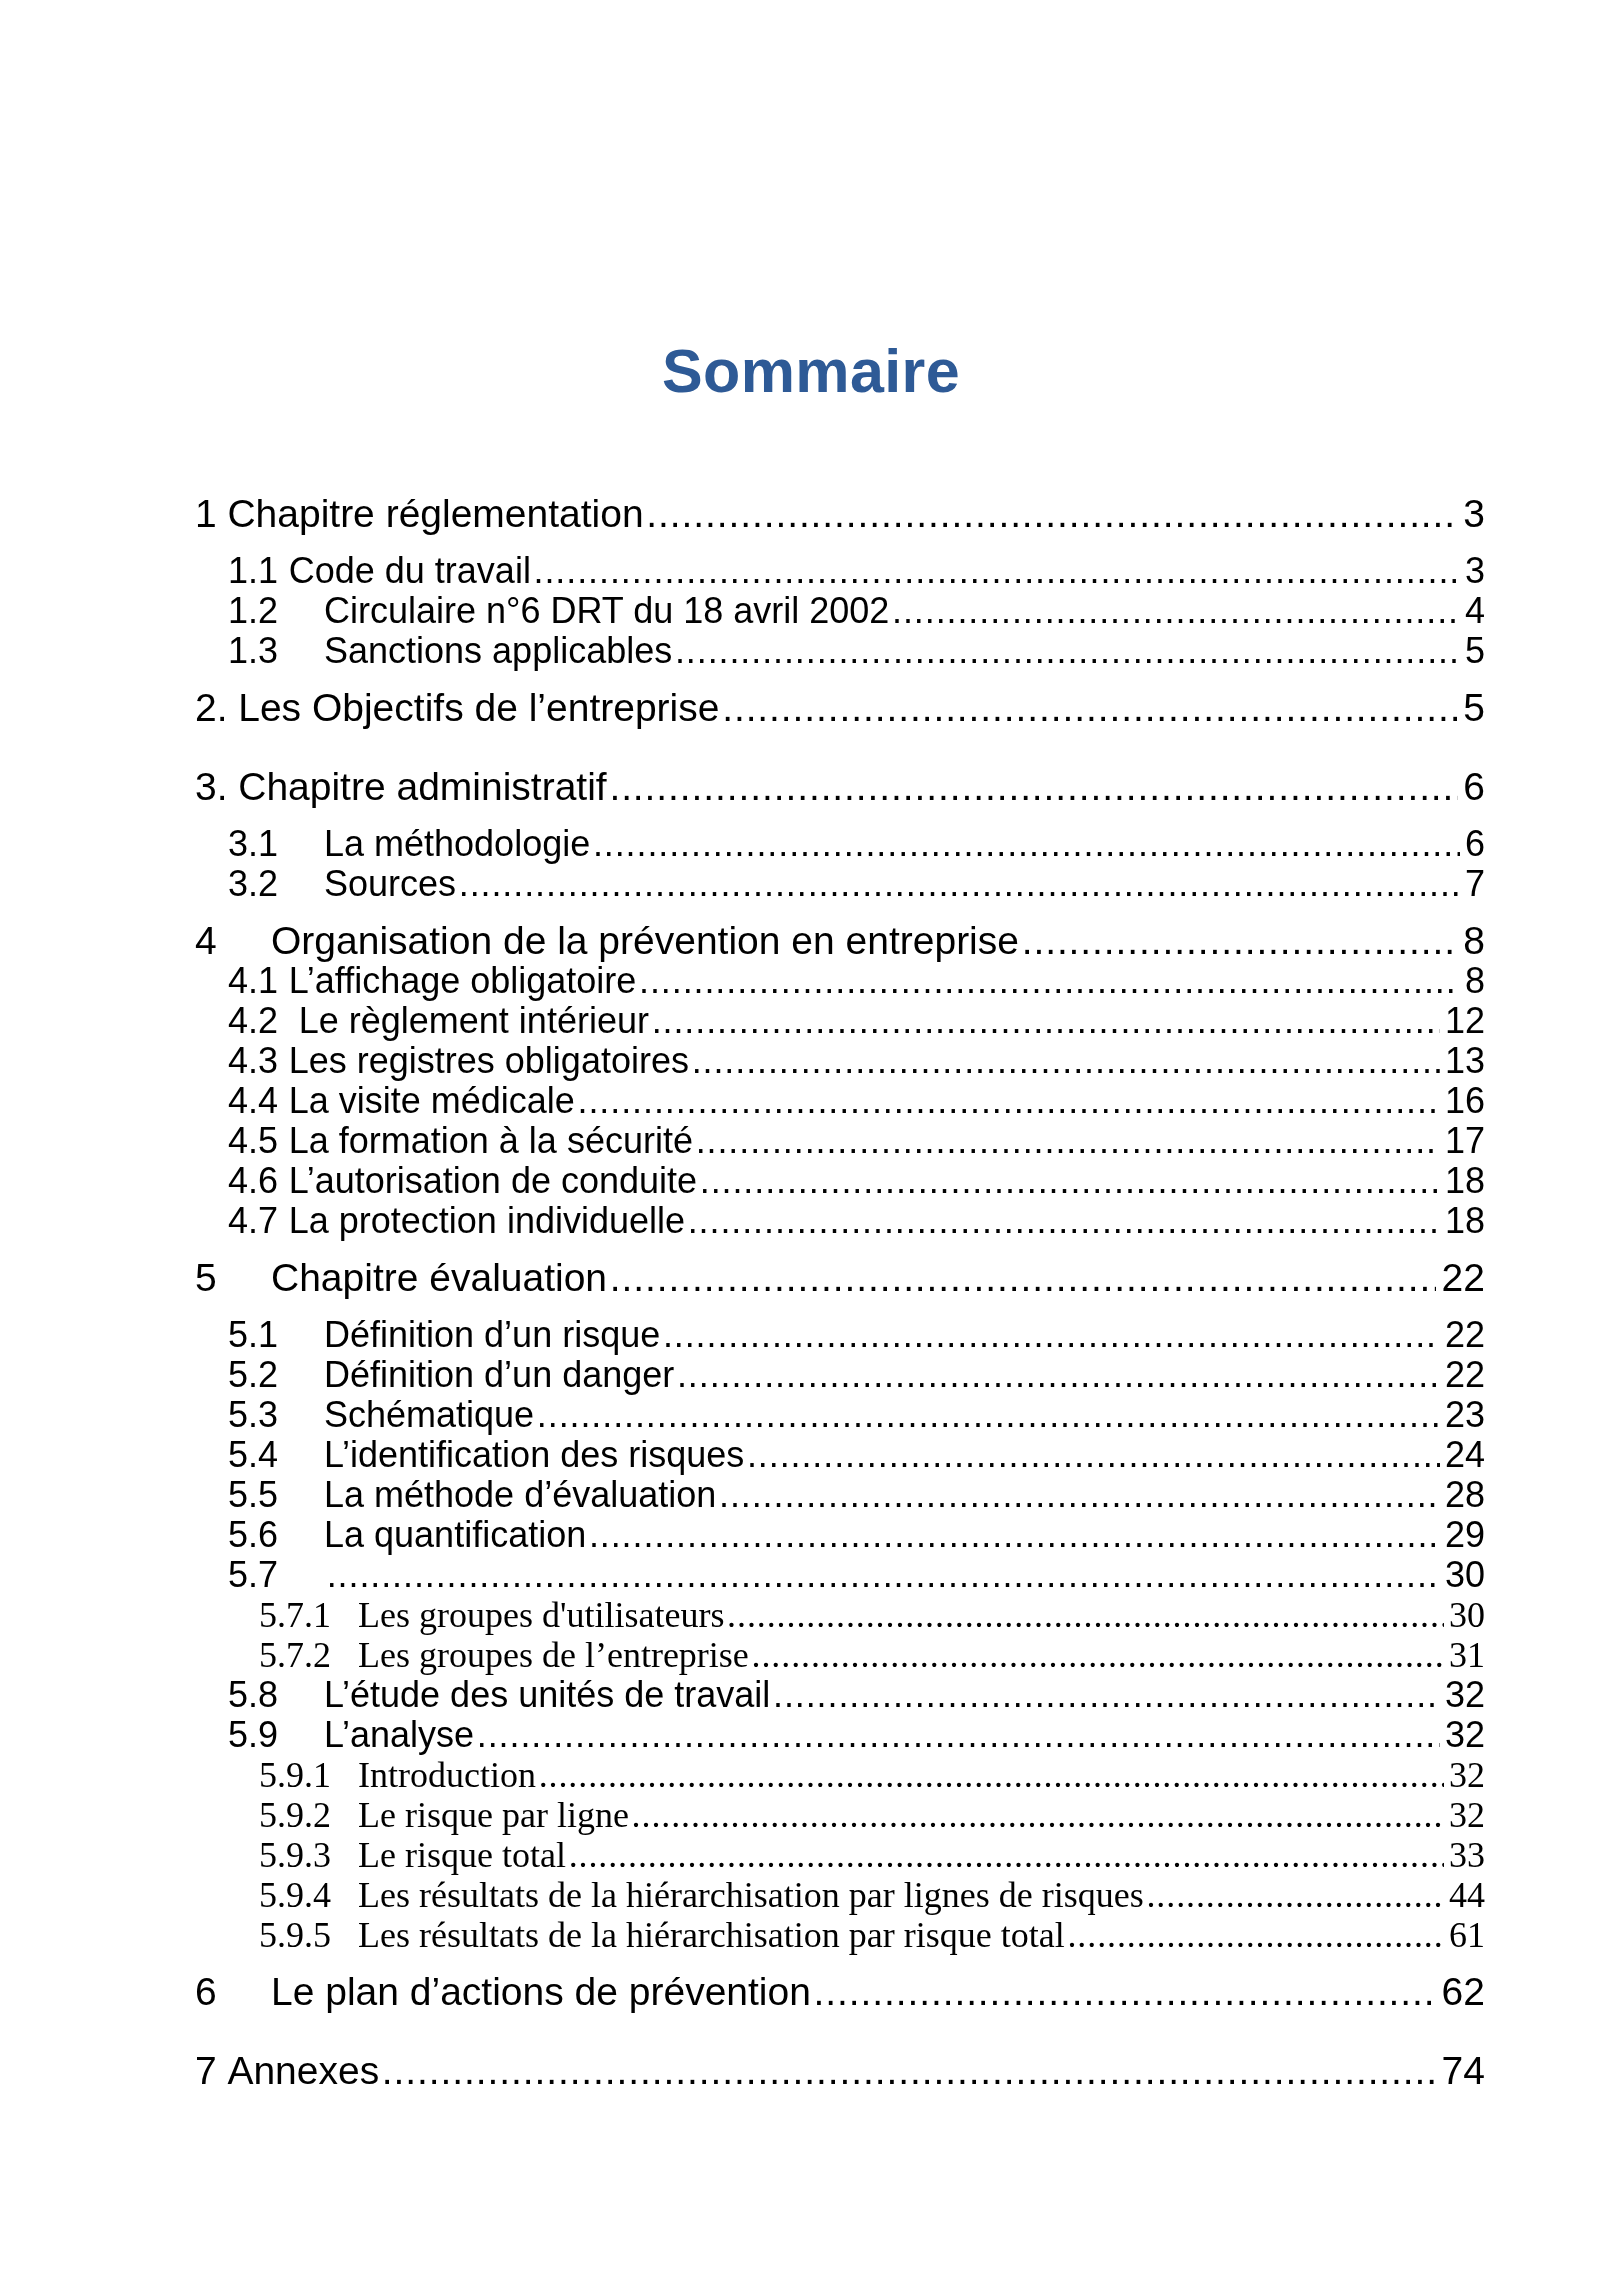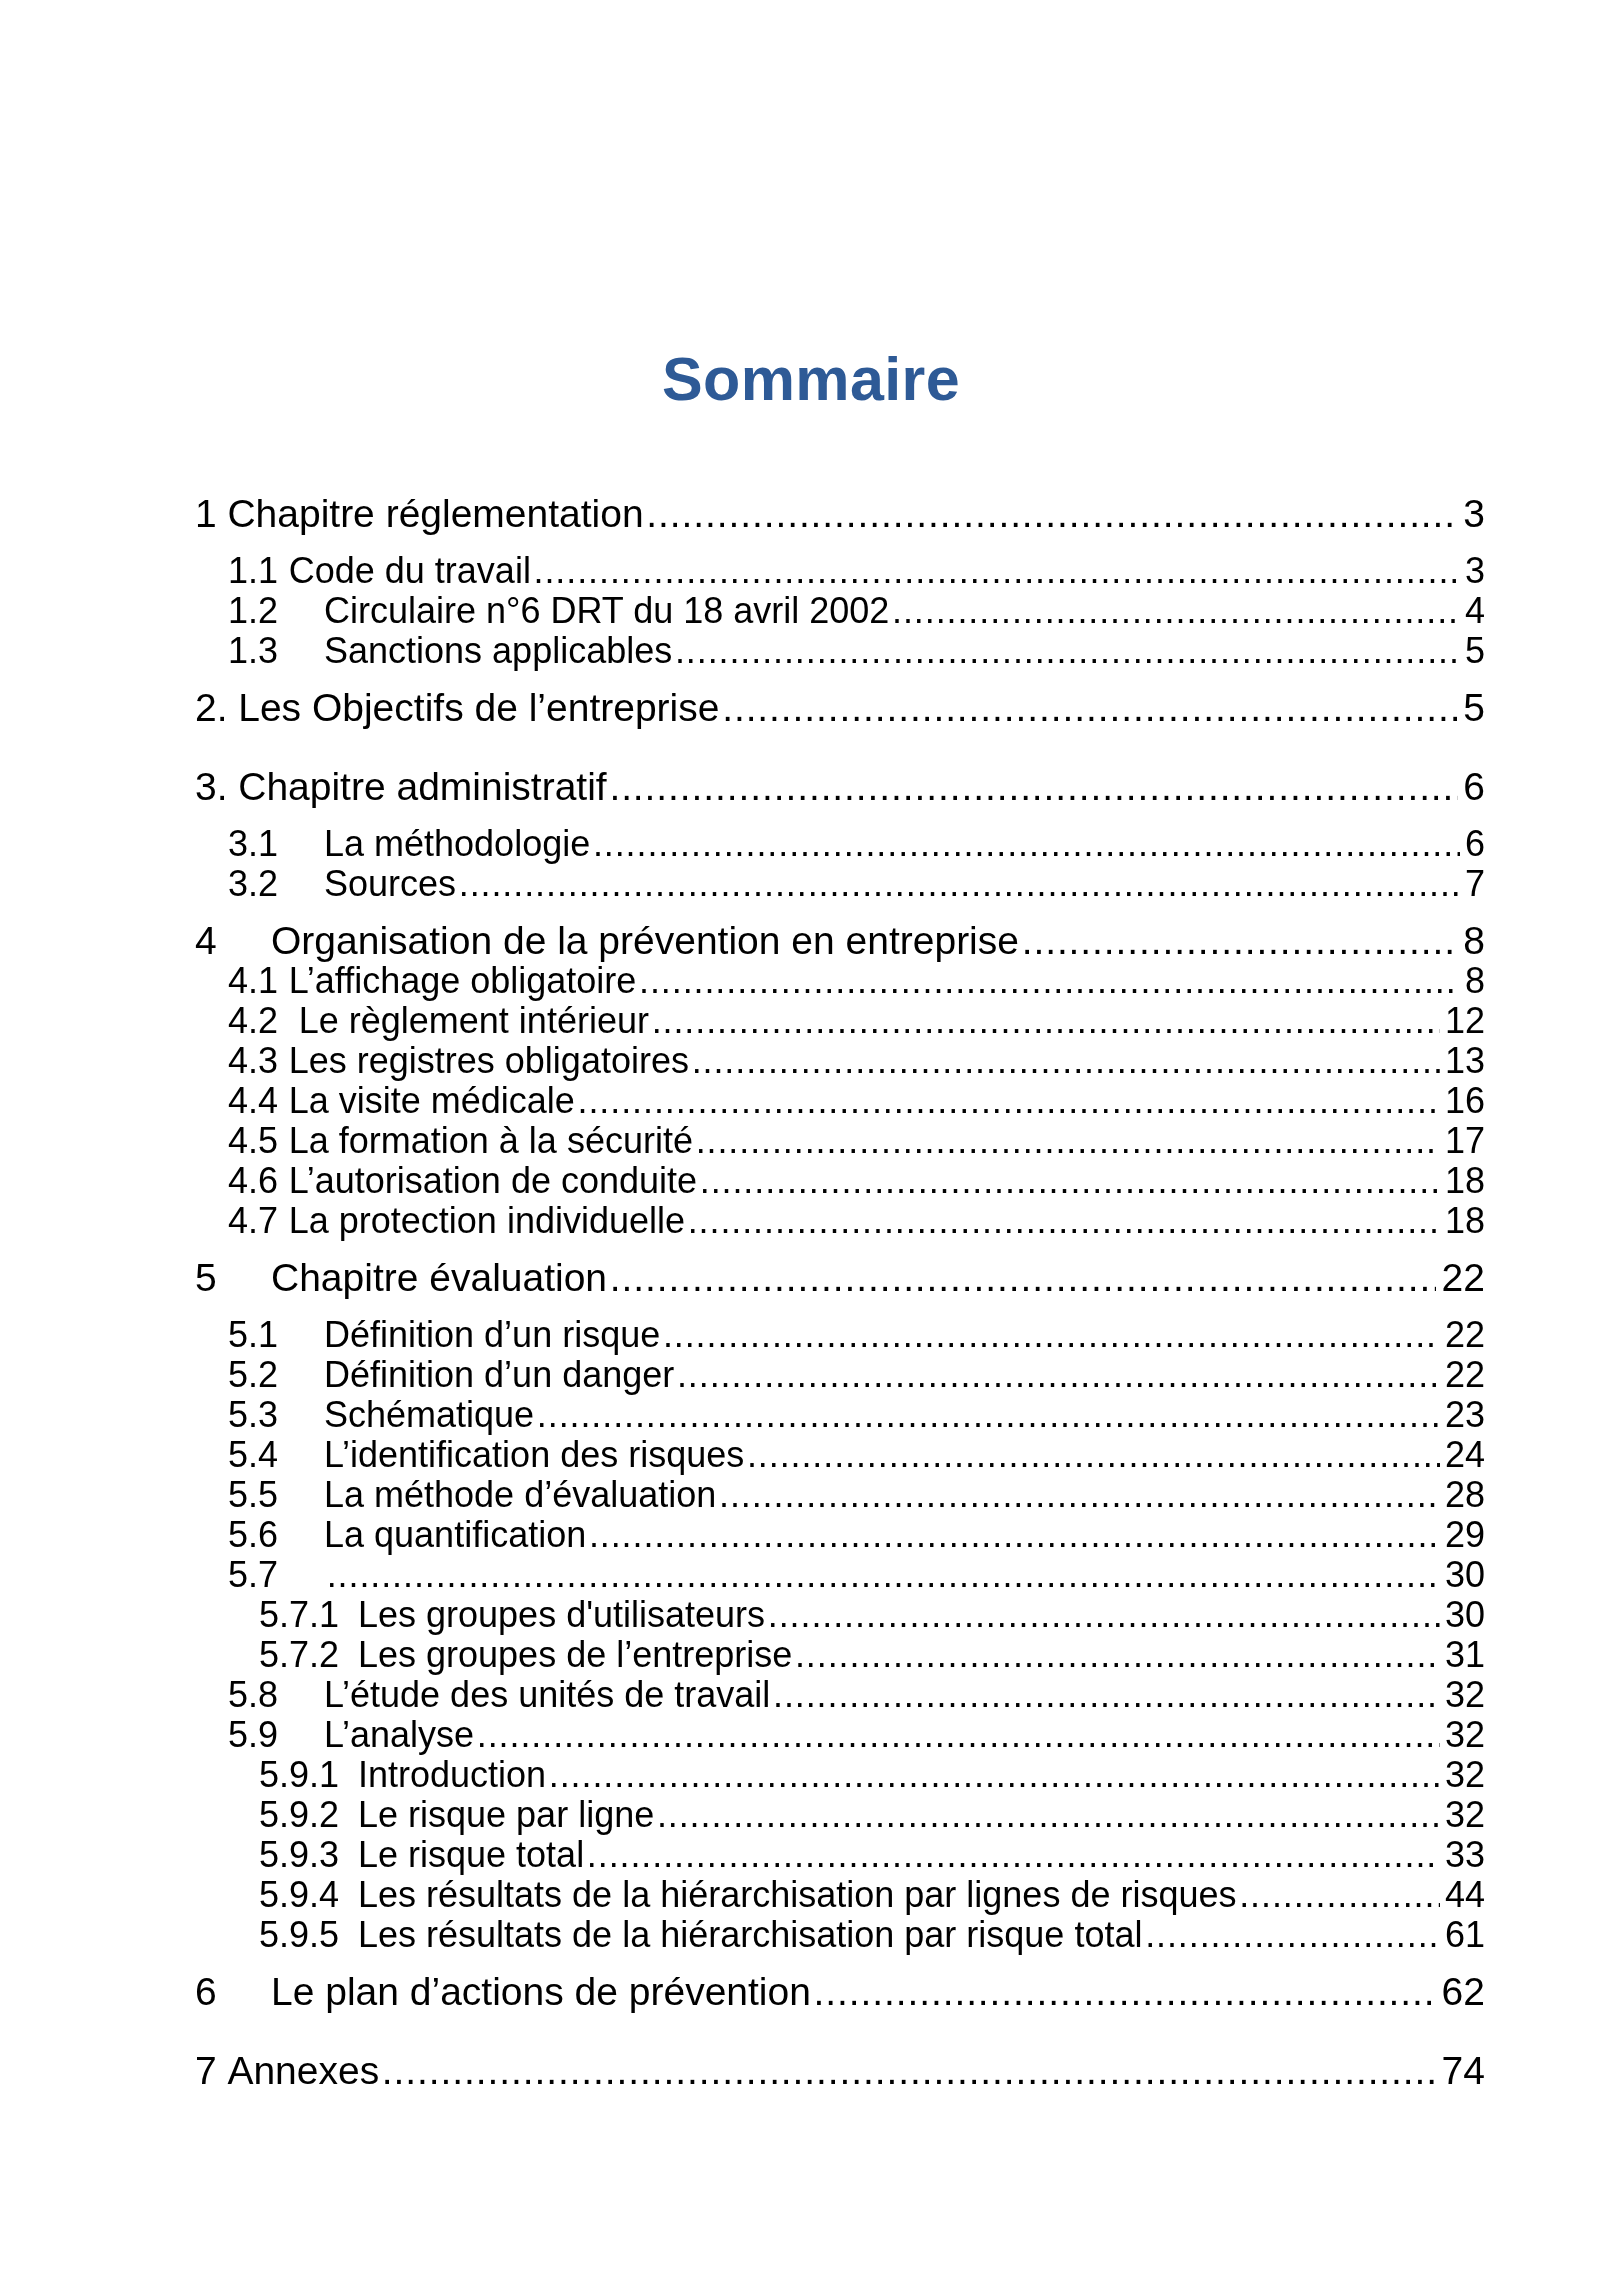--- a/index.html
+++ b/index.html
@@ -7,21 +7,21 @@
     position:relative;
     width:1622px;
     height:2293px;
     background:#ffffff;
     color:#000;
     font-family:"Liberation Sans", sans-serif;
     overflow:hidden;
   }
   .title{
     position:absolute;
-    top:302px;
+    top:294px;
     left:0;
     width:100%;
     text-align:center;
     font-size:61px;
     line-height:72px;
     font-weight:700;
     letter-spacing:0.4px;
   }
   .toc{
     position:absolute;
@@ -30,21 +30,21 @@
     width:1290px;
   }
   .toc-row{
     display:flex;
     align-items:baseline;
     font-size:36px;
     line-height:40px;
   }
   .toc-row.lvl1{font-size:39px;}
   .toc-row.lvl2{padding-left:33px;}
-  .toc-row.lvl3{padding-left:64px;}
+  .toc-row.lvl3{padding-left:64px;font-family:Liberation Serif, serif;}
   .num{white-space:pre;flex:0 0 auto;}
   .notab .num{margin-right:10.7px;}
   .tab.lvl1 .num{min-width:76px;}
   .tab.lvl2 .num{min-width:96px;}
   .tab.lvl3 .num{min-width:99px;}
   .label{white-space:pre;flex:0 0 auto;}
   .dots{
     flex:1 1 auto;
     overflow:hidden;
     white-space:nowrap;

